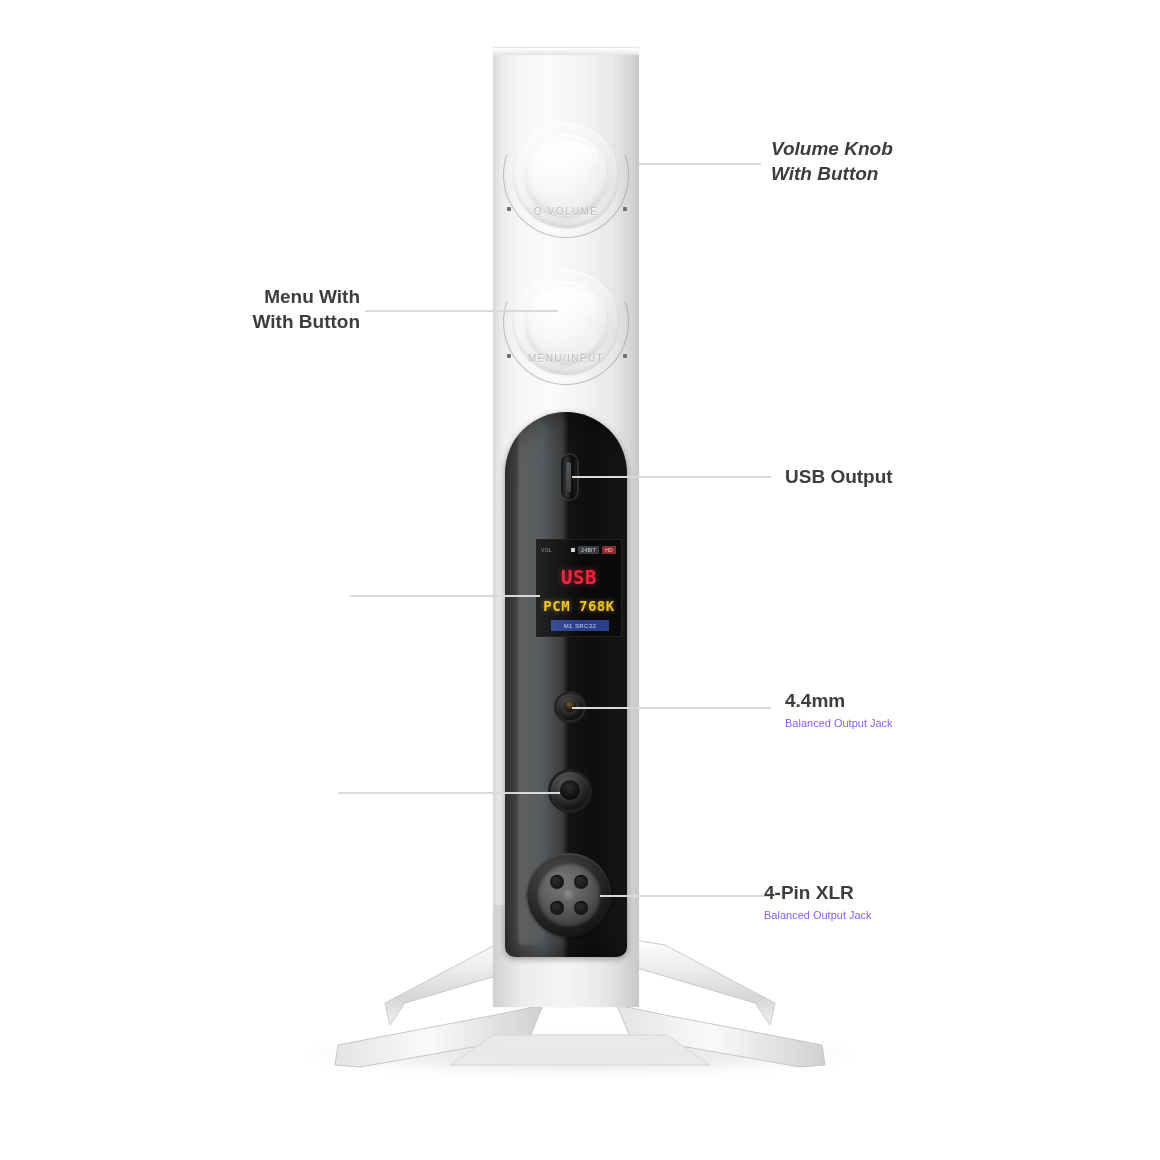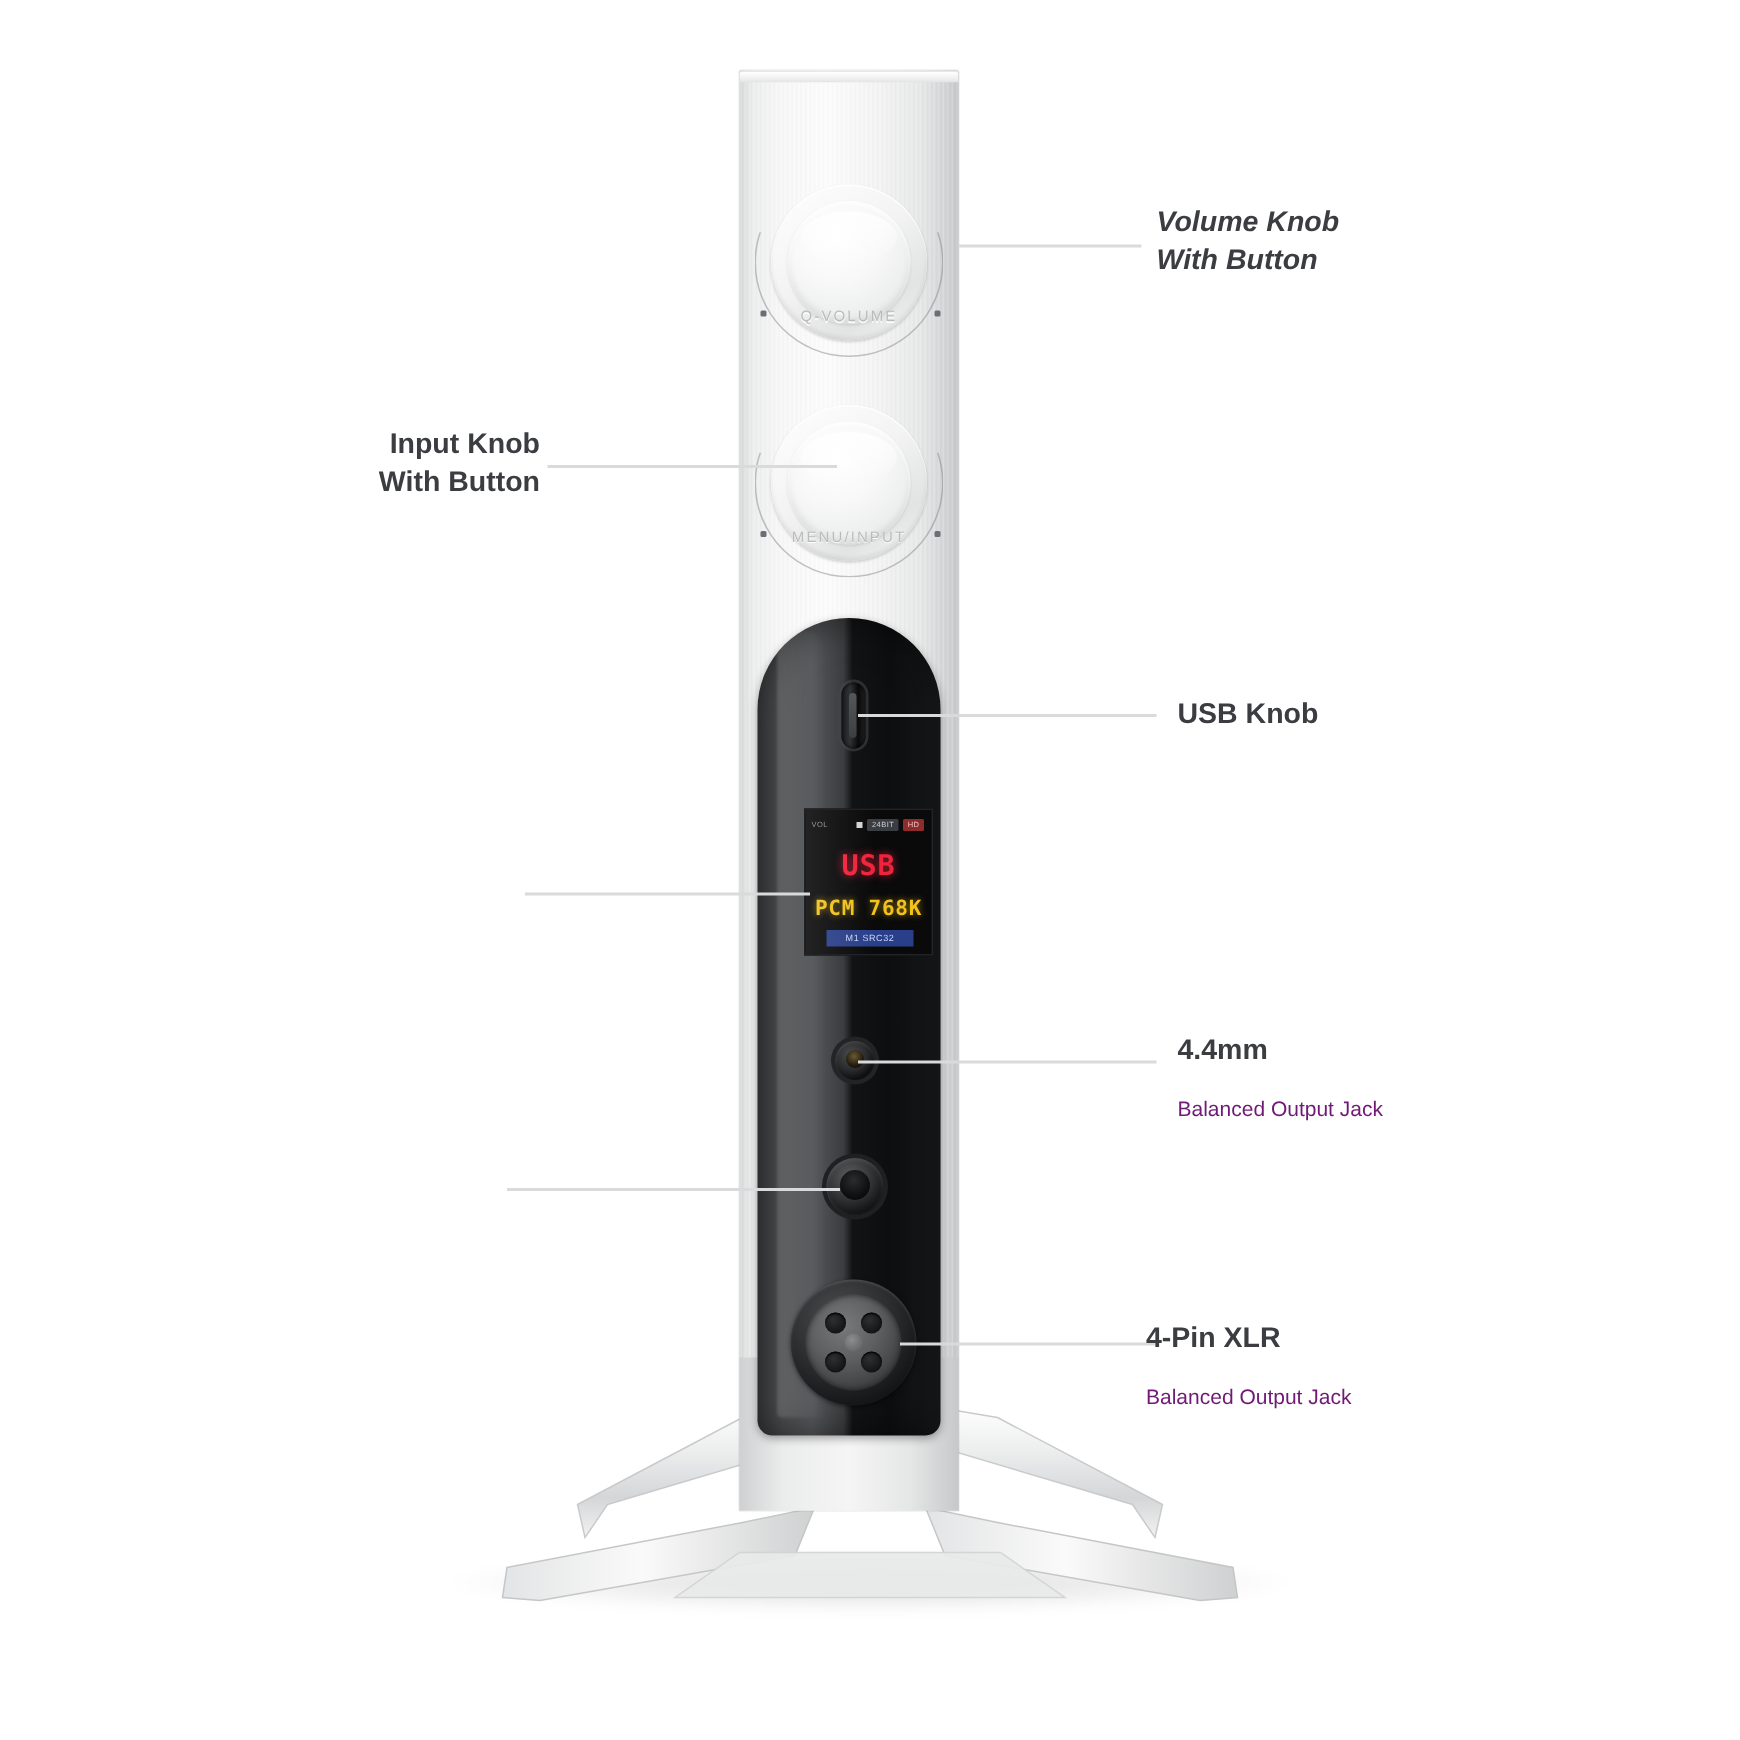--- a/index.html
+++ b/index.html
@@ -292,26 +292,26 @@
     color: #3e4044;
   }
   .callout .title {
     font-size: 19px;
     font-weight: bold;
     line-height: 25px;
     color: #3b3d41;
     white-space: nowrap;
   }
   .callout .sub {
-    font-size: 14px;
+    font-size: 11px;
     font-weight: normal;
     line-height: 20px;
-    color: #701a75;
+    color: #8b5cf6;
     white-space: nowrap;
-    margin-top: 16px;
+    margin-top: 0;
   }
   .callout.right { text-align: left; }
   .callout.left  { text-align: right; }
 
   .leader {
     position: absolute;
     height: 2px;
     background: #d9dadb;
   }
 </style>
@@ -411,26 +411,26 @@
   <div class="leader" style="left:572px; top:707px; width:199px;"></div>
   <div class="leader" style="left:338px; top:792px; width:222px;"></div>
   <div class="leader" style="left:600px; top:895px; width:170px;"></div>
 
   <div class="callout right" style="left:771px; top:136px;font-style:italic;">
     <div class="title">Volume Knob</div>
     <div class="title">With Button</div>
   </div>
 
   <div class="callout left" style="left:80px; top:284px; width:280px;">
-    <div class="title" style="text-align:right;">Input Knob</div>
+    <div class="title" style="text-align:right;">Menu With</div>
     <div class="title" style="text-align:right;">With Button</div>
   </div>
 
   <div class="callout right" style="left:785px; top:464px;">
-    <div class="title">USB Knob</div>
+    <div class="title">USB Output</div>
   </div>
 
 
   <div class="callout right" style="left:785px; top:688px;">
     <div class="title">4.4mm</div>
     <div class="sub">Balanced Output Jack</div>
   </div>
 
 
   <div class="callout right" style="left:764px; top:880px;">

